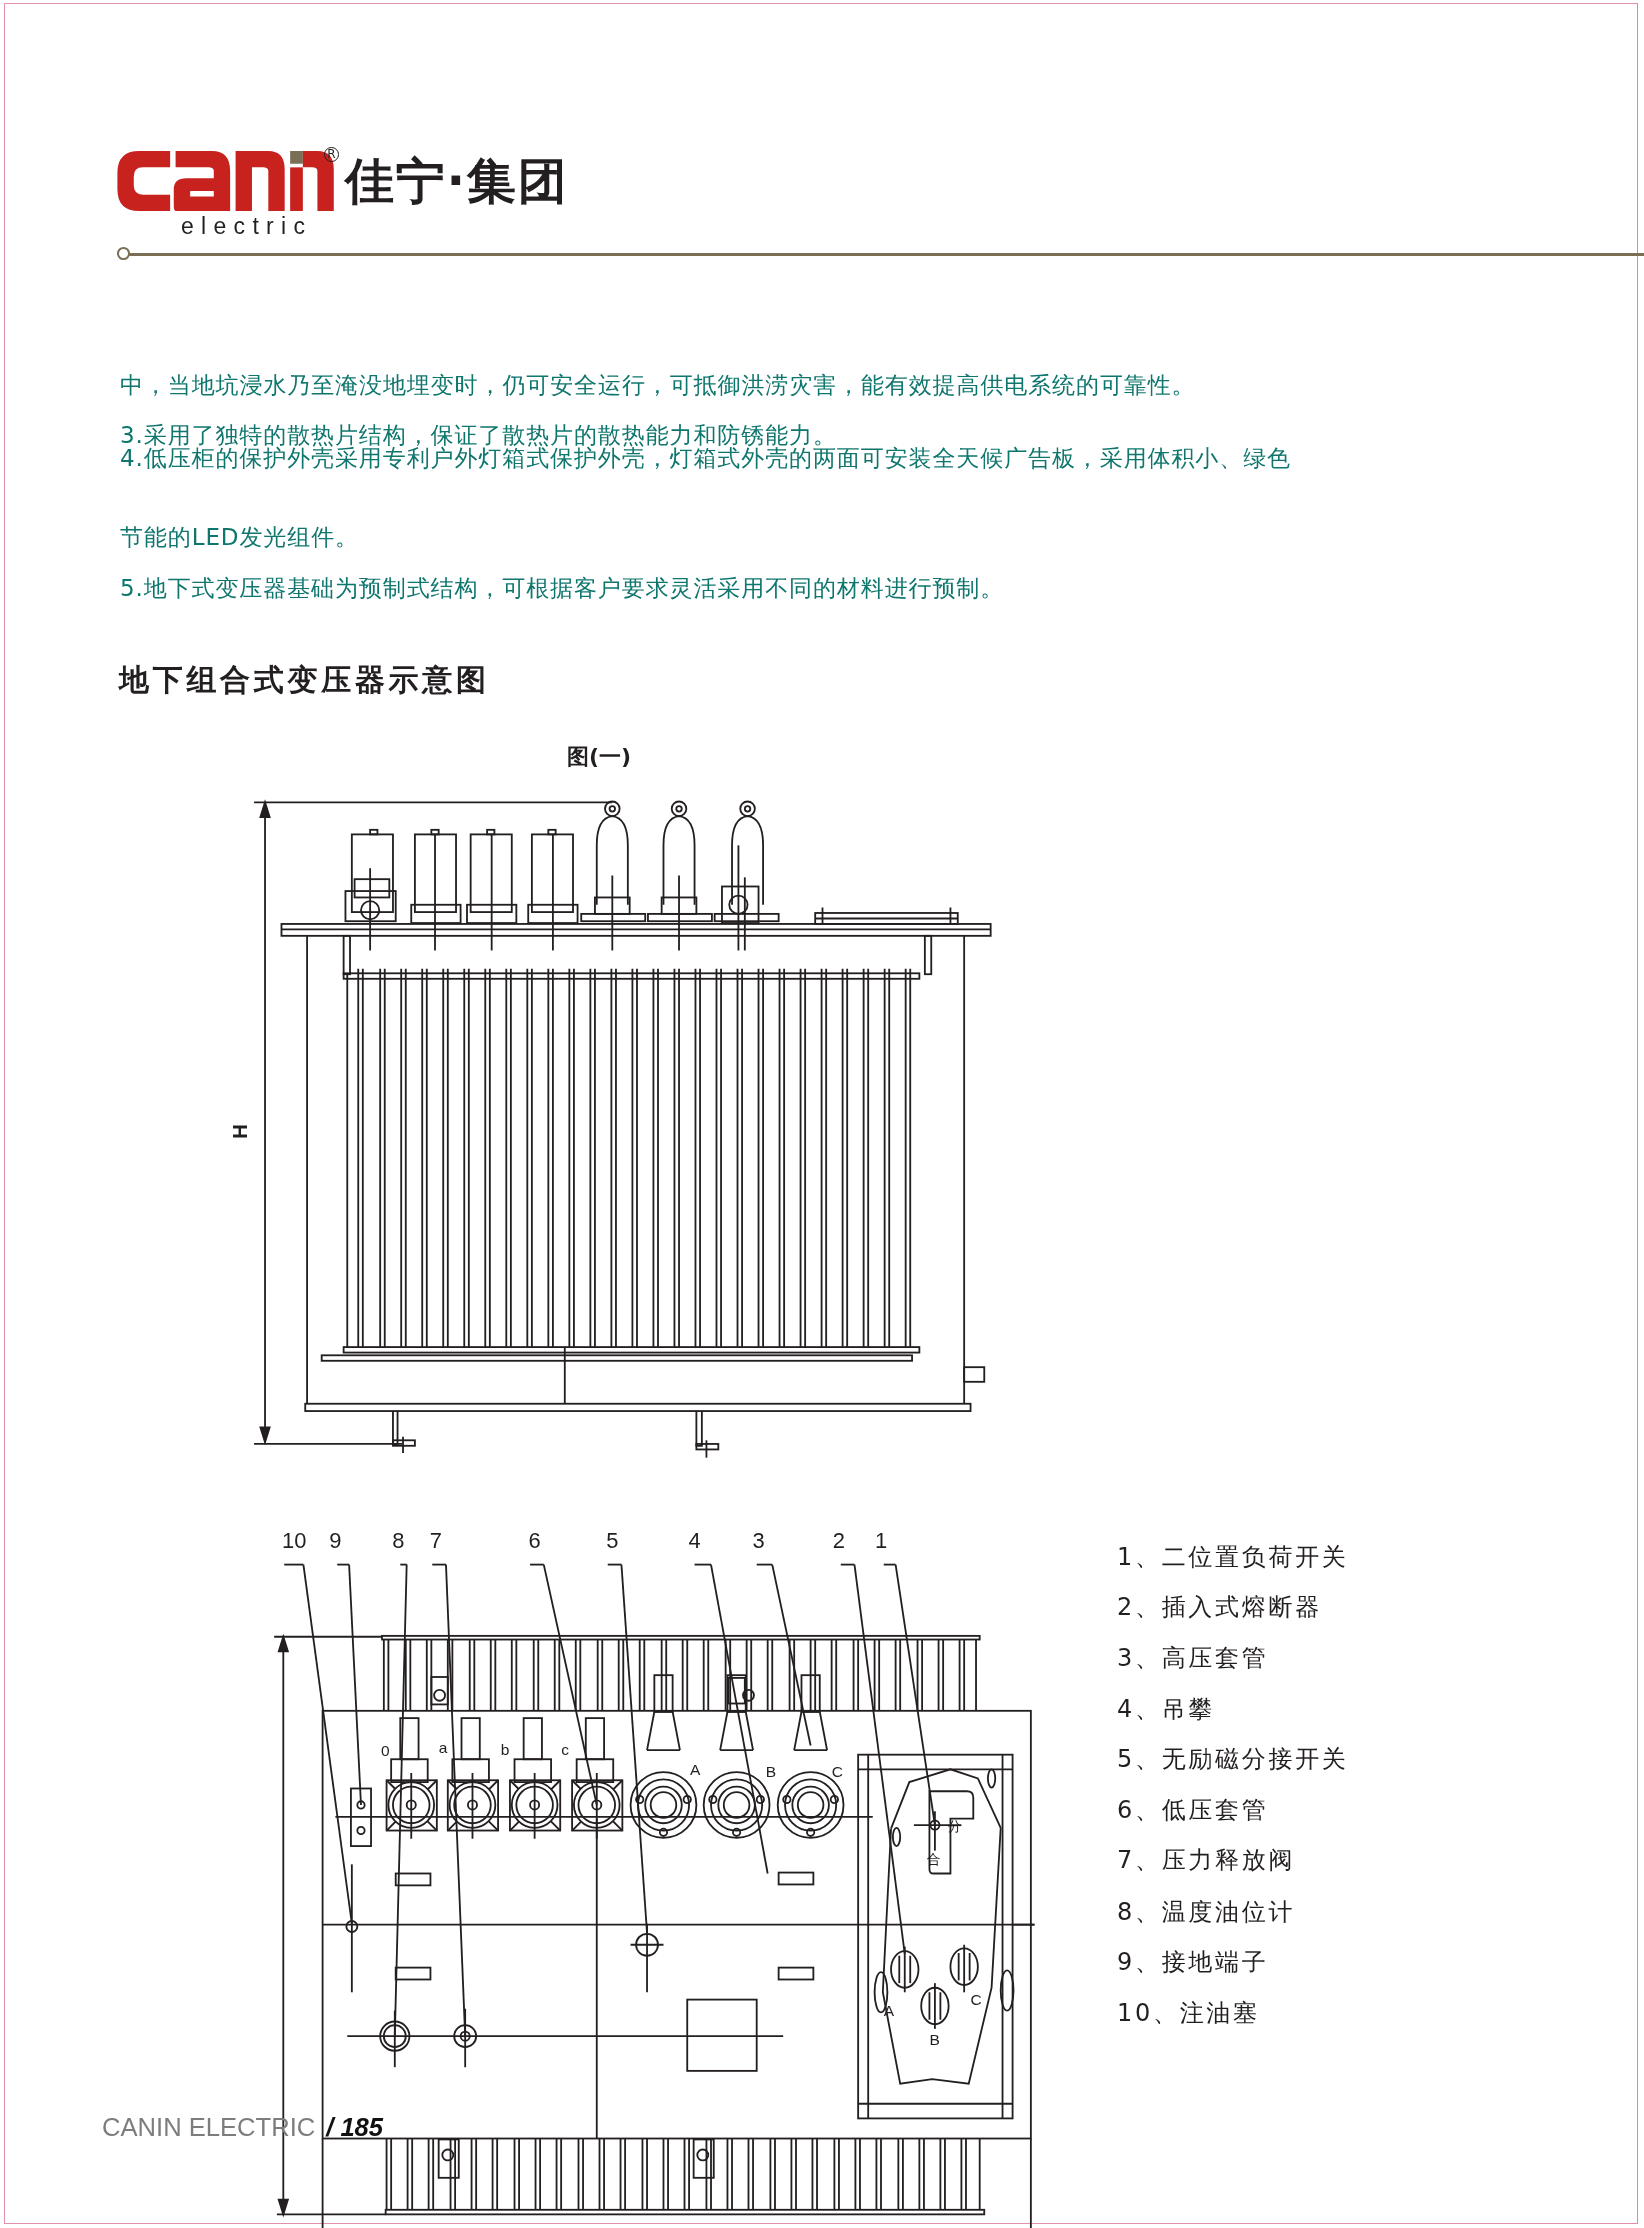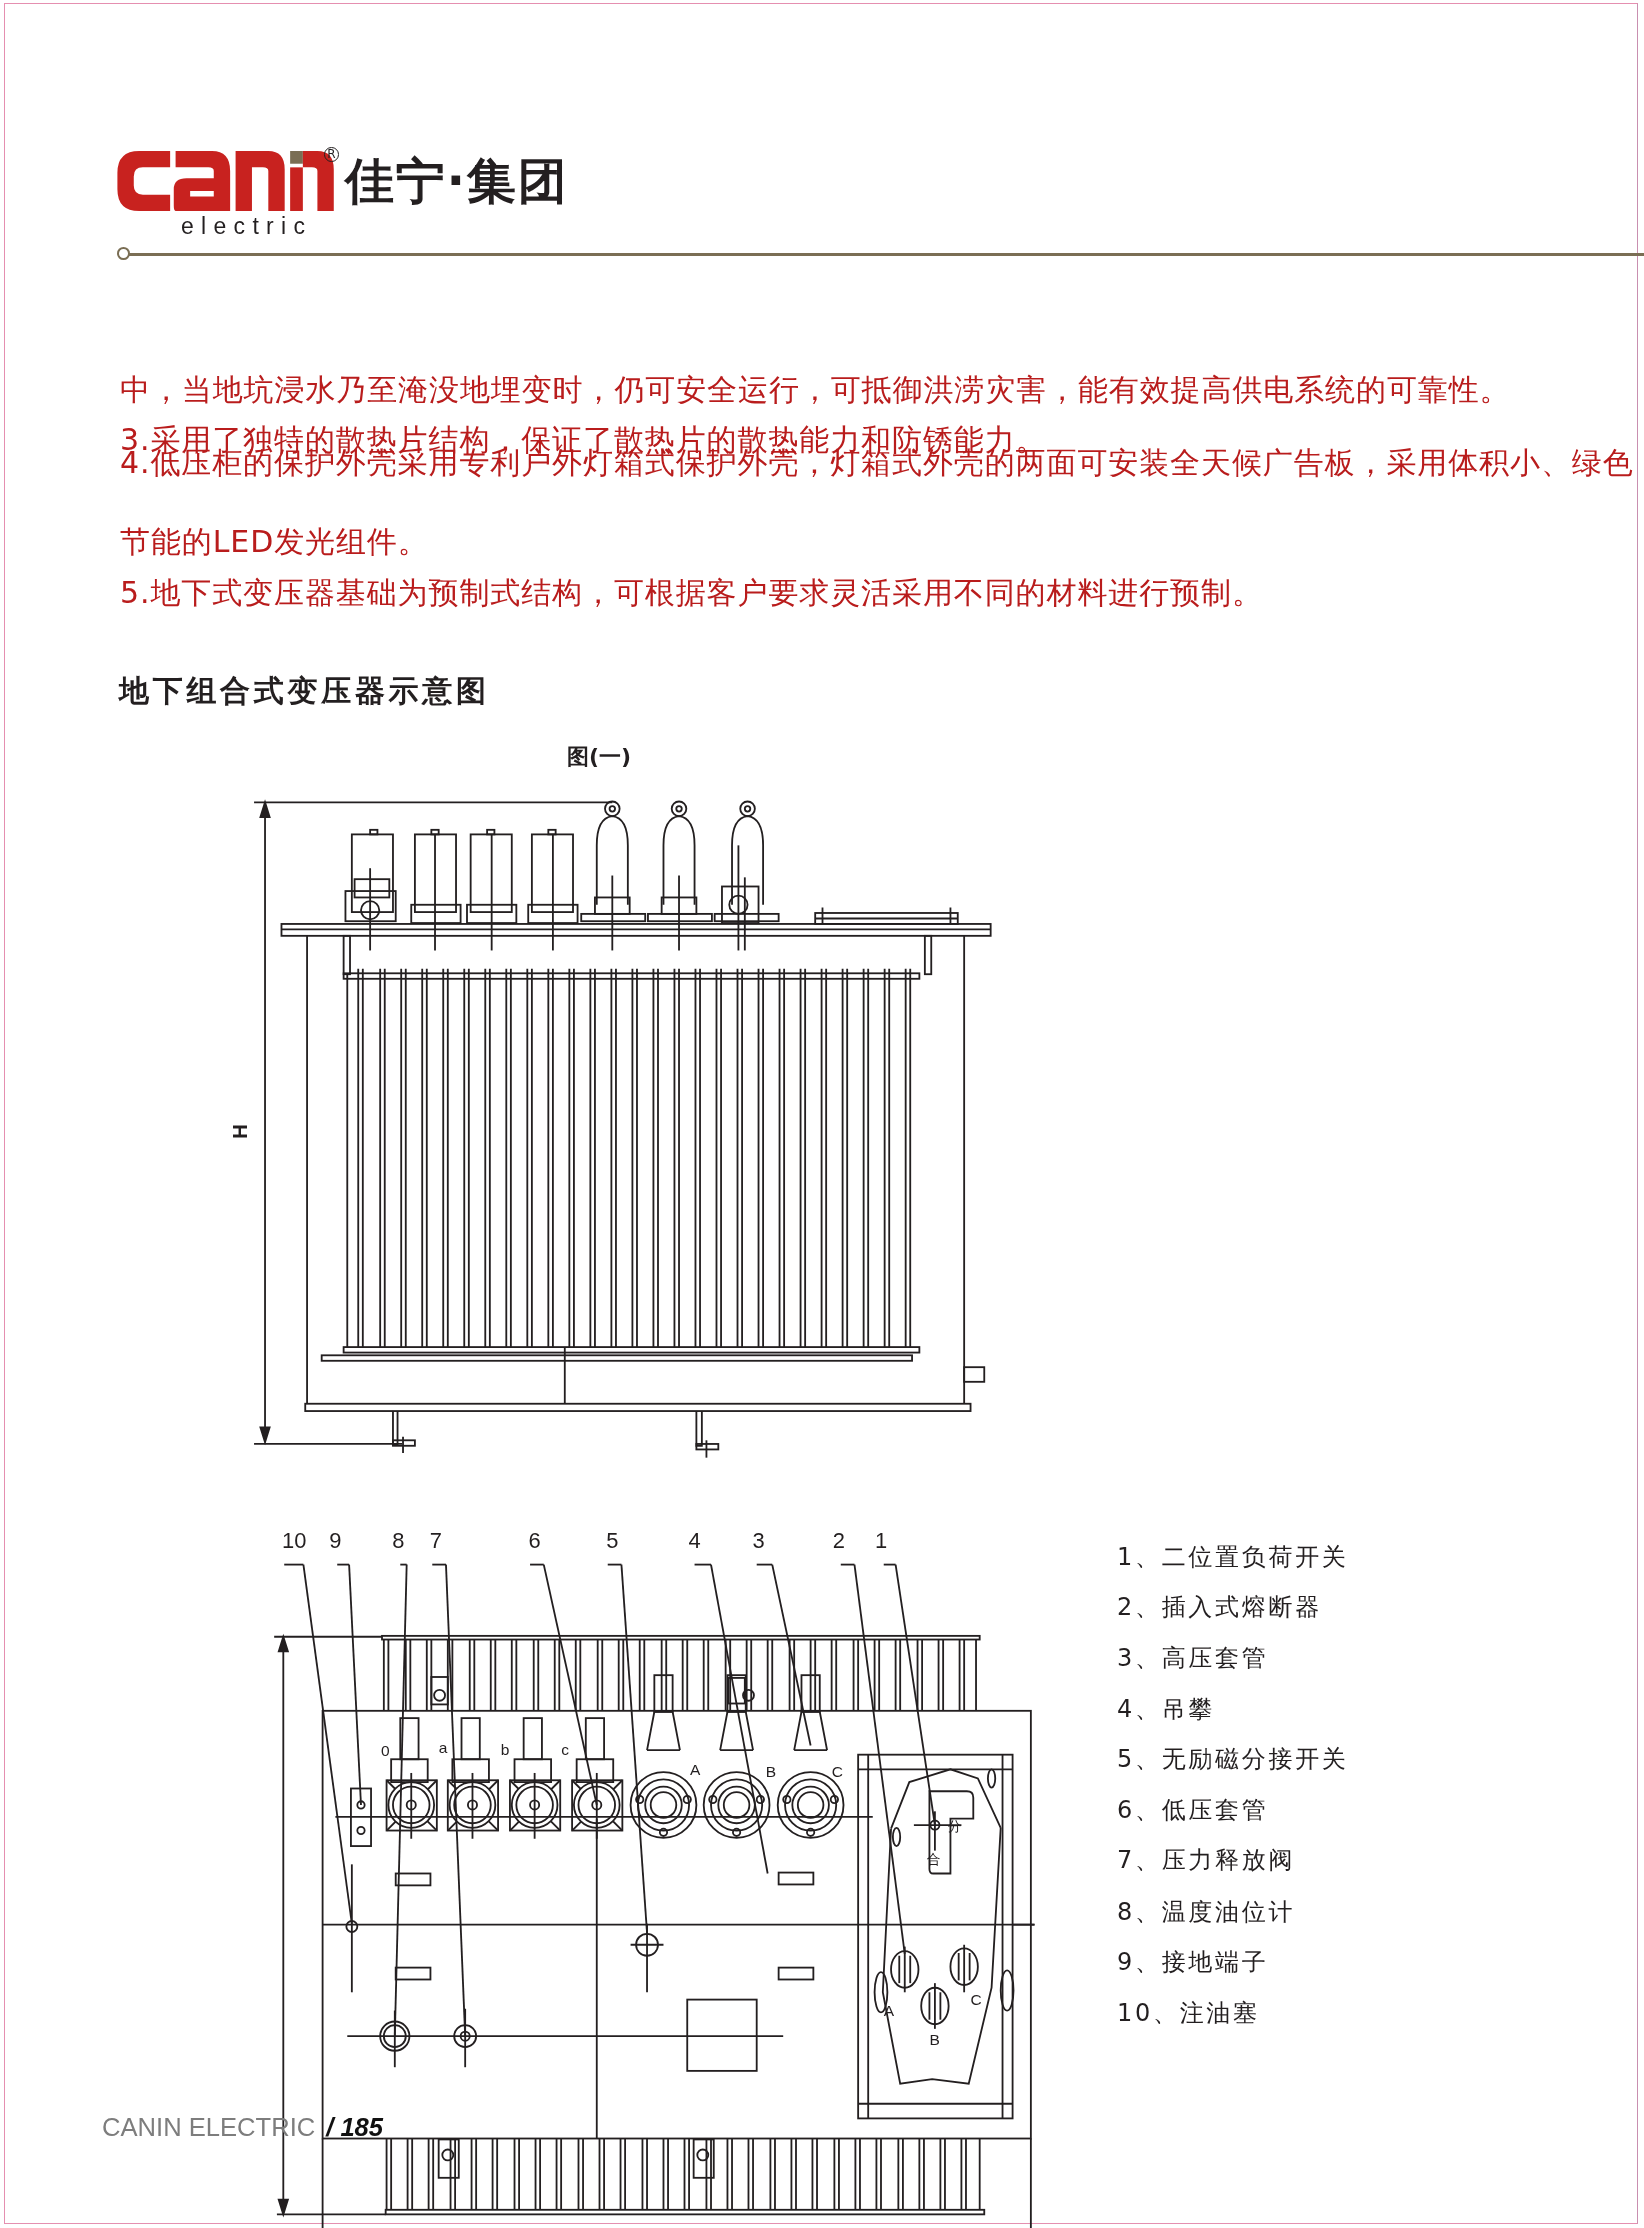--- a/index.html
+++ b/index.html
@@ -12,24 +12,24 @@
   .logo-electric { position:absolute; left:64px; top:62px; font-family:"Liberation Sans",sans-serif;
                    font-size:23px; letter-spacing:7.3px; color:#231f20; }
   .logo-reg { position:absolute; left:207px; top:-3.7px; font-size:12px; color:#231f20;
               border:0.9px solid #231f20; border-radius:50%; width:12.8px; height:12.8px; line-height:12.8px;
               text-align:center; }
   .logo-cn { position:absolute; left:228px; top:-1.8px; font-family:"DejaVu Sans",sans-serif;
              font-weight:bold; font-size:49px; letter-spacing:1.8px; color:#231f20; white-space:nowrap; }
   .rule { position:absolute; left:126px; top:253px; width:1519px; height:2.7px; background:#7a6e54; }
   .rule-dot { position:absolute; left:117px; top:247px; width:12.8px; height:12.8px; border:2.7px solid #7a6e54;
               border-radius:50%; background:#fff; box-sizing:border-box; }
-  .para { position:absolute; left:120px; font-size:30px; letter-spacing:0.9px; white-space:nowrap;
-          font-family:"DejaVu Sans","Liberation Sans",sans-serif; color:#b91c1c; }
+  .para { position:absolute; left:120px; font-size:23px; letter-spacing:0.9px; white-space:nowrap;
+          font-family:"DejaVu Sans","Liberation Sans",sans-serif; color:#0f766e; }
   .section-title { position:absolute; left:119px; top:660px; font-size:30px; font-weight:bold;
-                   letter-spacing:3.7px; color:#231f20; white-space:nowrap;margin-top:11px; }
+                   letter-spacing:3.7px; color:#231f20; white-space:nowrap; }
   .fig-caption { position:absolute; left:567px; top:742px; font-size:22px; font-weight:bold; color:#231f20; }
   .drawing { position:absolute; left:0; top:0; }
   .legend { position:absolute; left:1117px; top:1541px; }
   .legend-item { position:absolute; left:0; font-size:24px; letter-spacing:2.7px; white-space:nowrap; color:#231f20; }
   .footer { position:absolute; left:102px; top:2113px; font-family:"Liberation Sans",sans-serif;
             font-size:25.6px; color:#7d7d7d; white-space:nowrap; }
   .footer-page { color:#111; font-weight:bold; font-size:25.6px; font-family:"Liberation Sans",sans-serif;
                  font-style:italic; }
   .footer-sep { color:#111; font-weight:bold; font-style:italic; margin-left:3.7px; }
   svg text { font-family:"Liberation Sans",sans-serif; fill:#231f20; }

